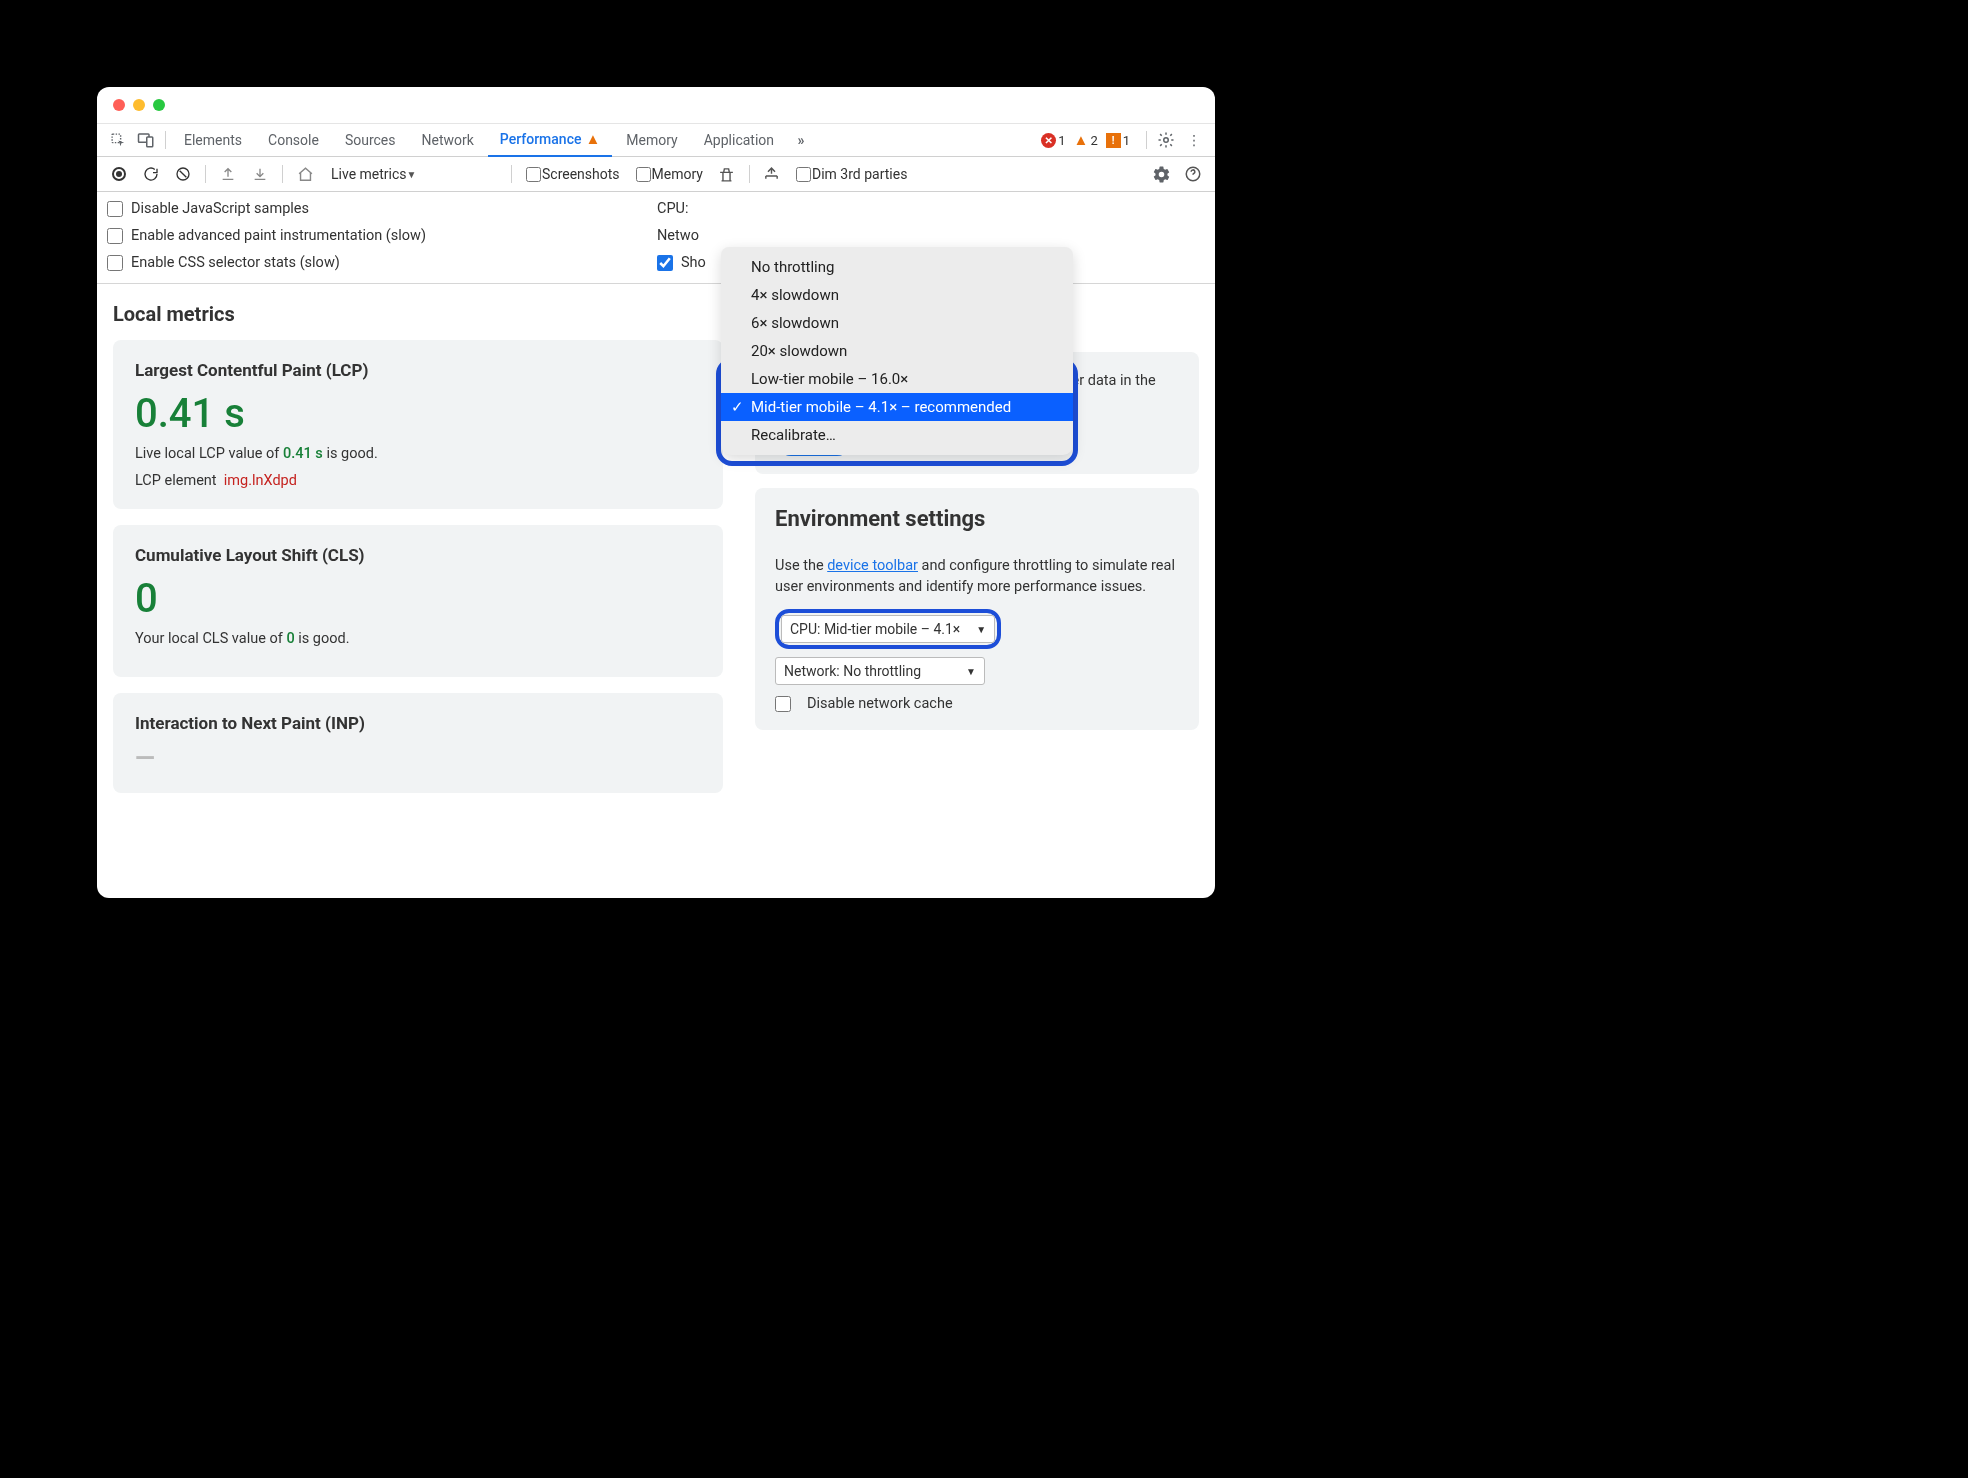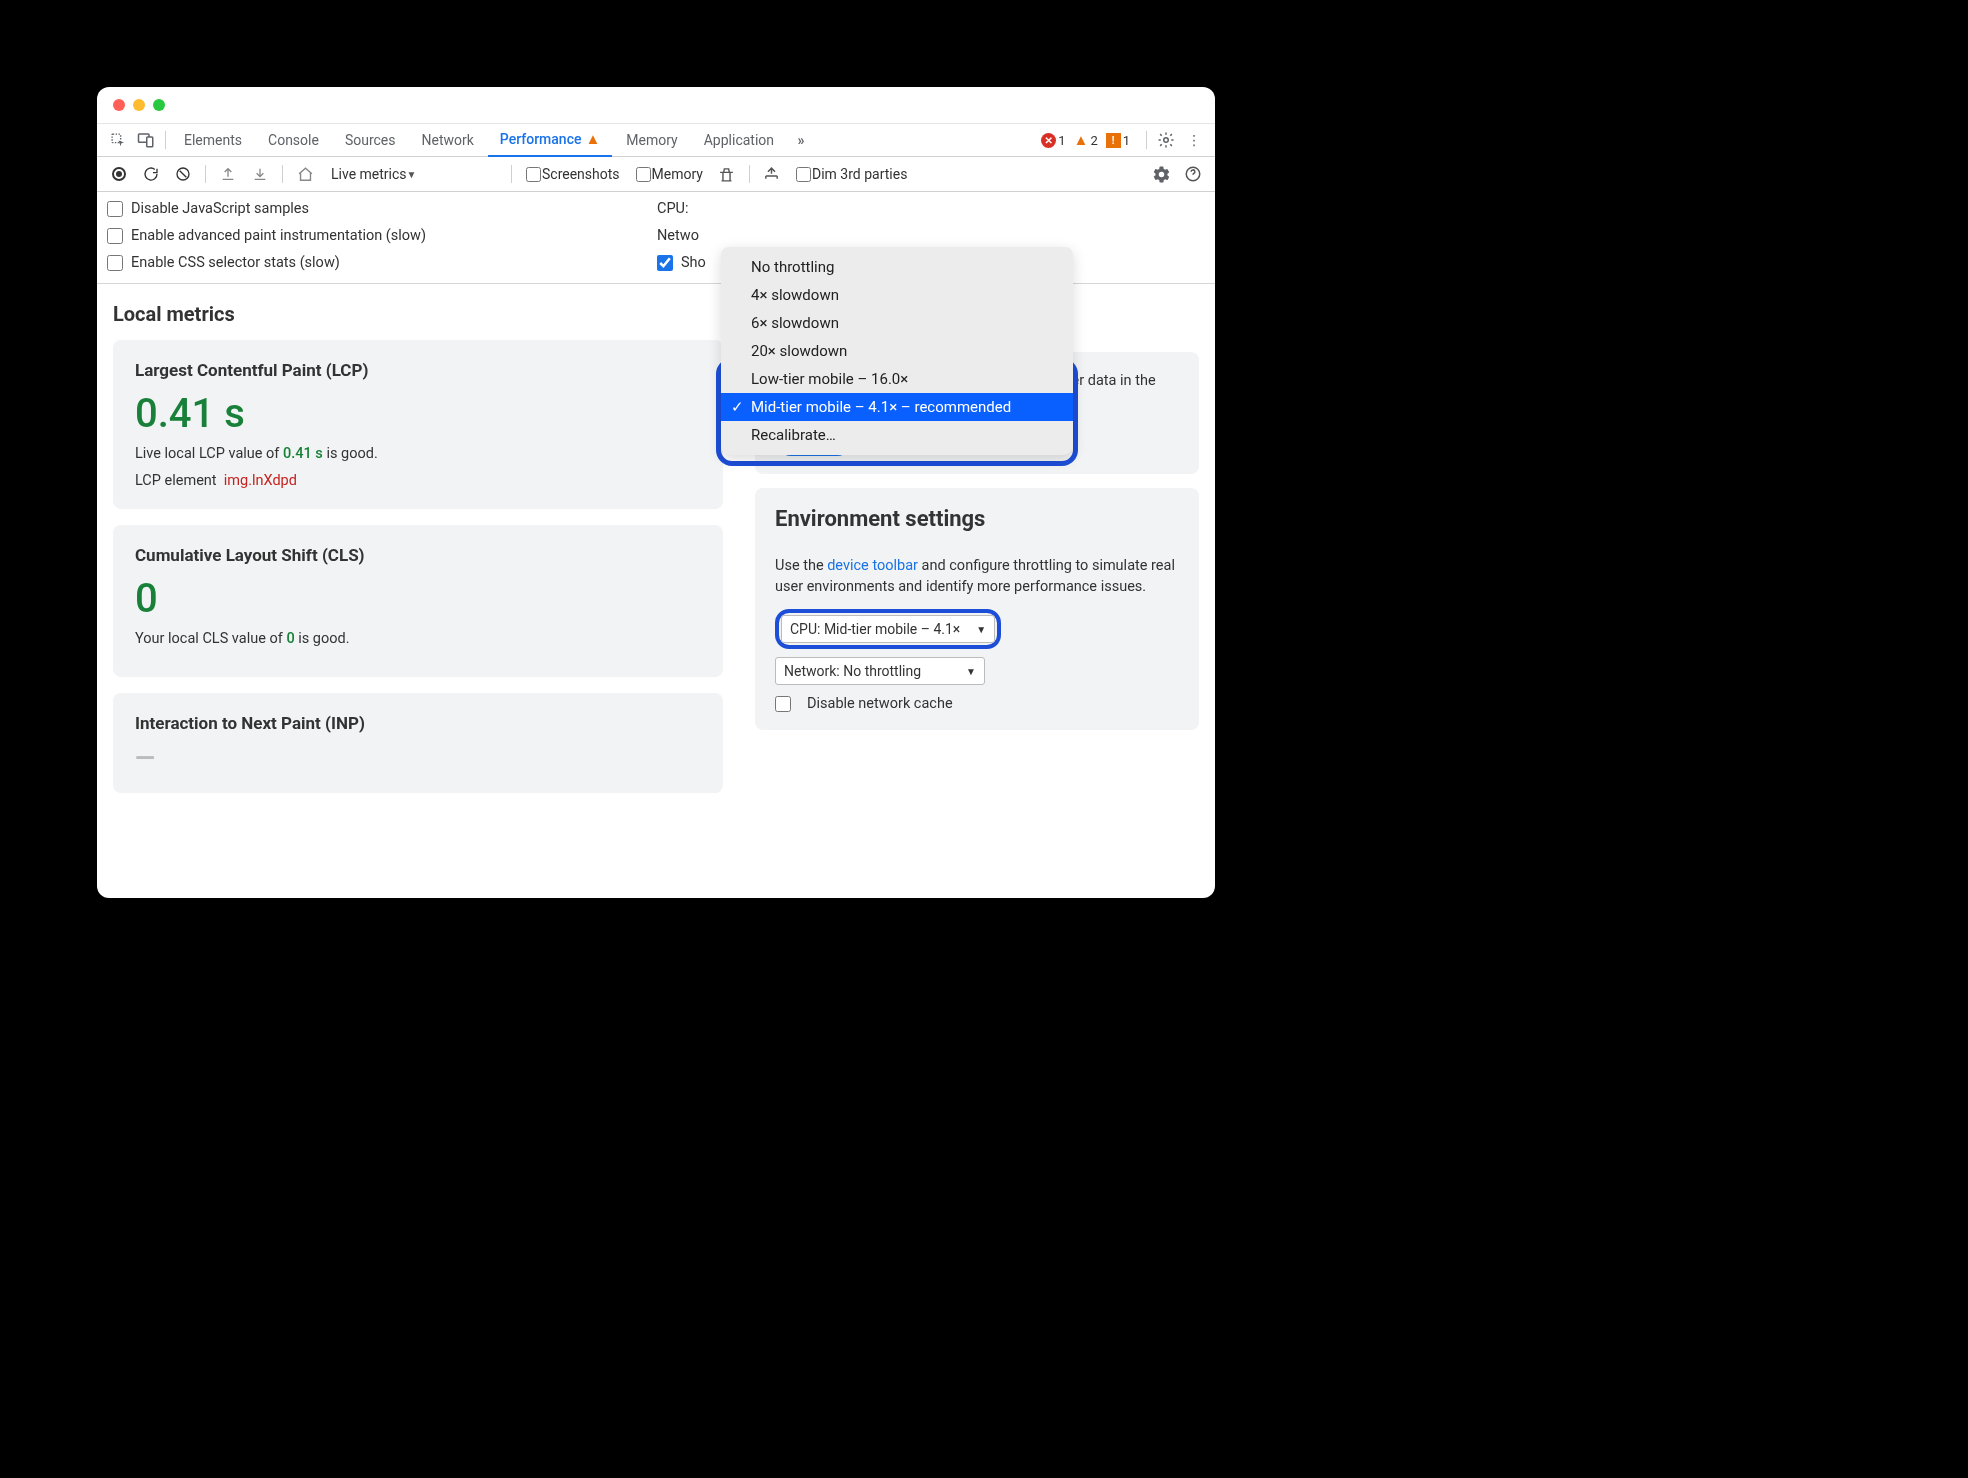--- a/index.html
+++ b/index.html
@@ -160,21 +160,21 @@
   .desc { font-size: 14.5px; color: #333; margin-bottom: 10px;}
   .desc .green {color:#188038;font-weight:500;}
   .lcp-el { font-size: 14.5px;}
   .lcp-el .sel { color:#c5221f; }
   .right-card {
     background: #f1f3f4;
     border-radius: 8px;
     padding: 18px 20px;
   }
   .right-card p { font-size: 14.5px; line-height: 1.45;}
-  .right-card a { color:#1a73e8; cursor:pointer;}
+  .right-card a { color:#1a73e8; text-decoration: underline; cursor:pointer;}
   .btn-primary {
     background:#1a73e8;color:#fff;border:none;border-radius:20px;
     padding:8px 18px;font-size:14.5px;font-weight:500;margin-top:12px;cursor:pointer;
   }
   .env-select {
     border:1px solid #bbb;border-radius:3px;background:#fff;
     padding:5px 8px;font-size:14px;display:flex;align-items:center;justify-content:space-between;
     cursor:pointer;min-width:210px;margin-bottom:10px;width:fit-content;
   }
   .env-select .arrow-down{font-size:10px;margin-left:16px;}

